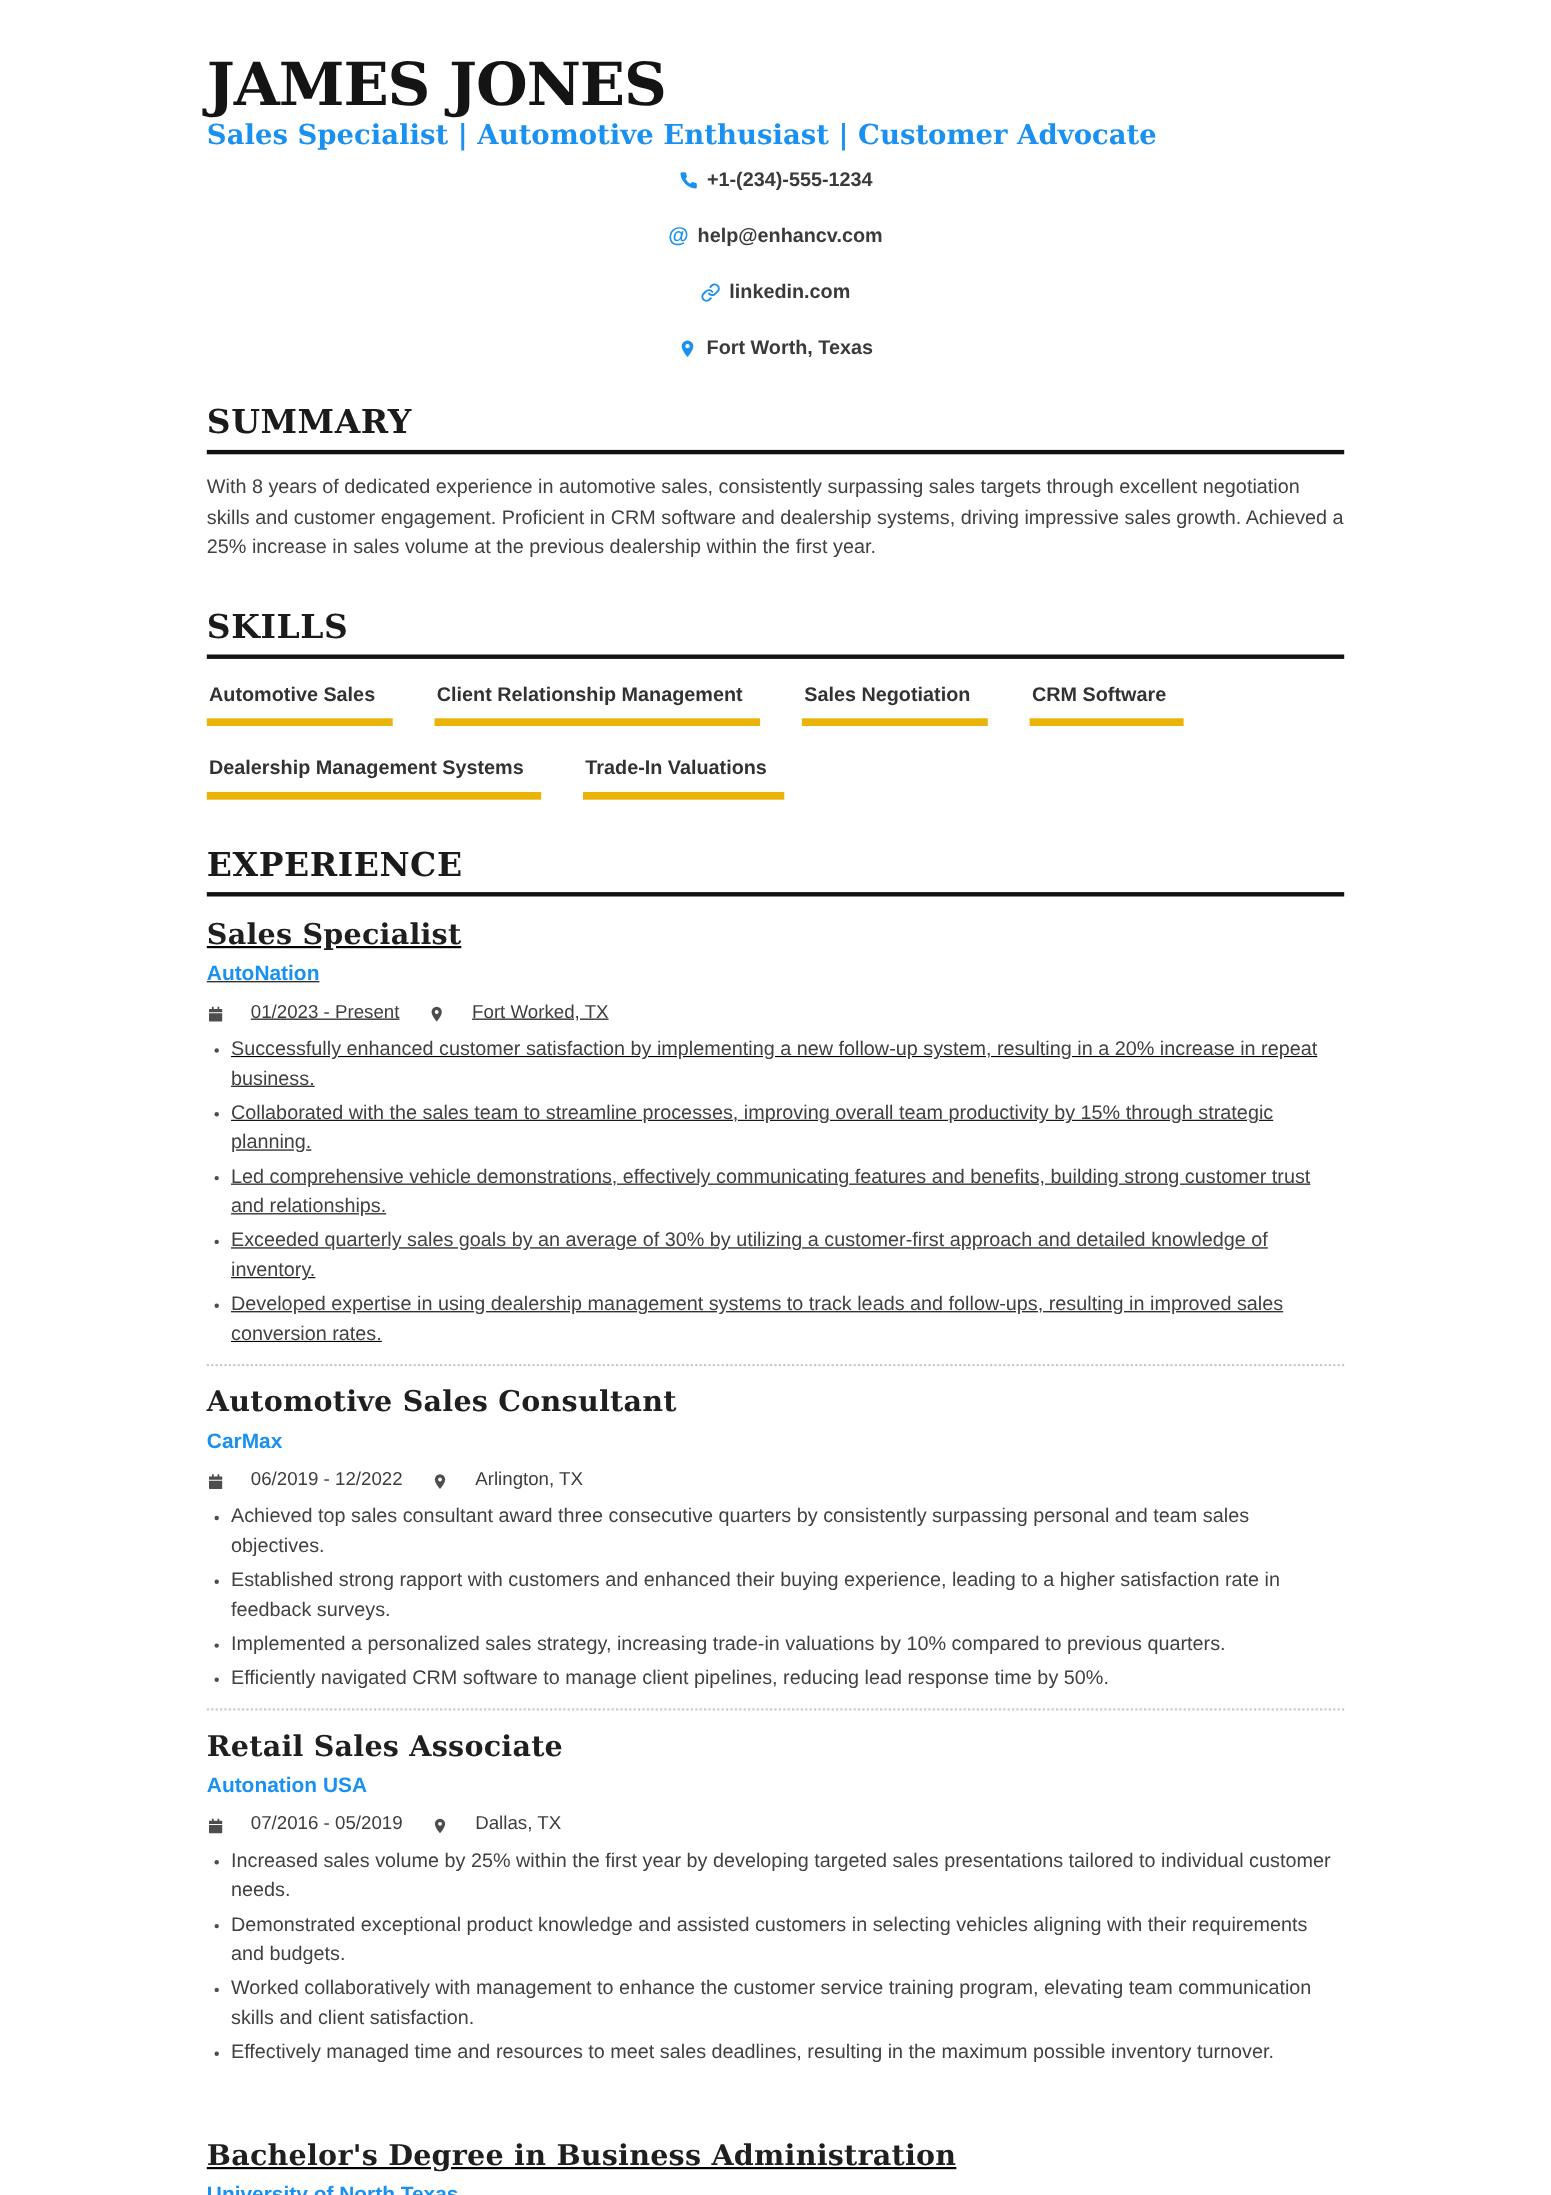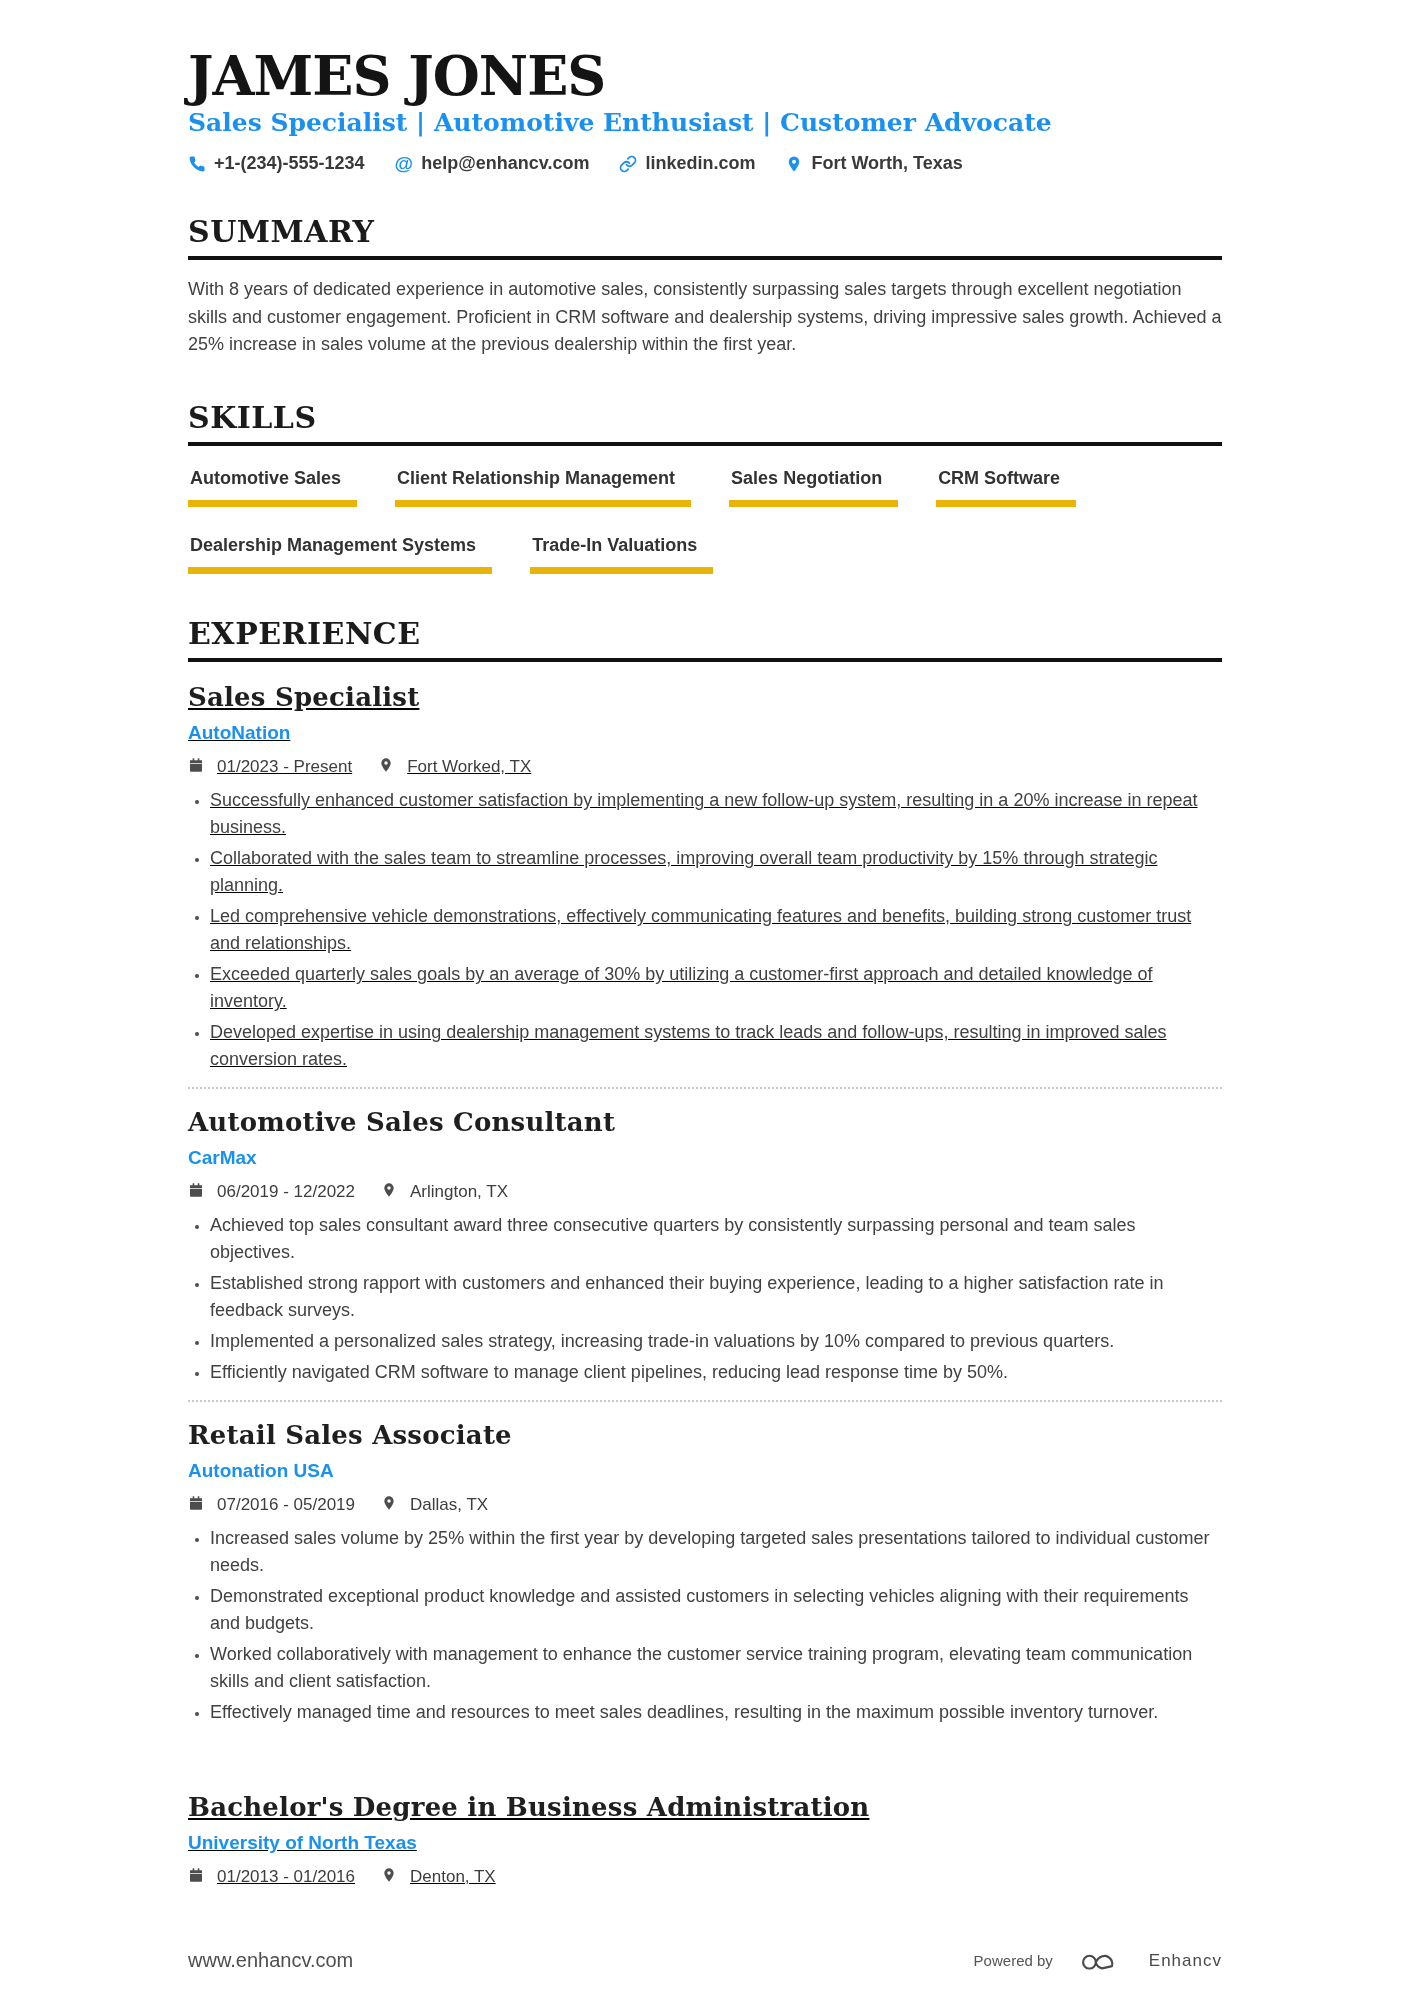--- a/index.html
+++ b/index.html
@@ -24,21 +24,21 @@
     font-weight:bold;font-size:54px;line-height:1.05;color:#141414;
     letter-spacing:-1px;
   }
   .tagline{
     font-family:"DejaVu Serif","Liberation Serif",serif;
     font-weight:bold;font-size:25px;line-height:1.3;color:var(--accent);
     margin-top:2px;
   }
   .contact-row{
     display:flex;align-items:center;gap:30px;margin-top:14px;margin-bottom:40px;
-    font-size:18px;font-weight:bold;color:#3a3a3a;
+    font-size:18px;font-weight:bold;color:#3a3a3a;flex-direction:column;
   }
   .contact-item{display:flex;align-items:center;gap:8px;}
   .ci{display:inline-flex;align-items:center;justify-content:center;color:var(--accent);}
   .ci svg{width:18px;height:18px;}
   .ci.at{font-size:19px;font-weight:bold;line-height:1;}
   
   .section-title{
     font-family:"DejaVu Serif","Liberation Serif",serif;
     font-weight:bold;font-size:30px;letter-spacing:0.5px;color:var(--heading);
     padding-bottom:7px;border-bottom:4px solid var(--rule);
@@ -63,21 +63,21 @@
     font-family:"DejaVu Serif","Liberation Serif",serif;
     font-weight:bold;font-size:26px;color:#1f1f1f;letter-spacing:0.2px;
   }
   .company,.school{
     margin-top:10px;font-size:19px;font-weight:bold;color:var(--accent);
   }
   .meta-row{
     margin-top:13px;display:flex;align-items:center;gap:26px;
     font-size:17px;color:var(--meta);
   }
-  .meta-item{display:flex;align-items:flex-start;gap:13px;}
+  .meta-item{display:flex;align-items:flex-end;gap:24px;}
   .mi{display:inline-flex;color:#4d4d4d;}
   .mi svg{width:16px;height:16px;}
   ul.bullets{
     margin-top:10px;padding-left:22px;list-style:disc;
   }
   ul.bullets li{
     font-size:18px;line-height:1.5;color:var(--body);margin-bottom:4px;
   }
   ul.bullets li::marker{color:#4d4d4d;font-size:0.72em;}
   .job-divider{border-bottom:2px dotted var(--divider);margin-top:14px;}

